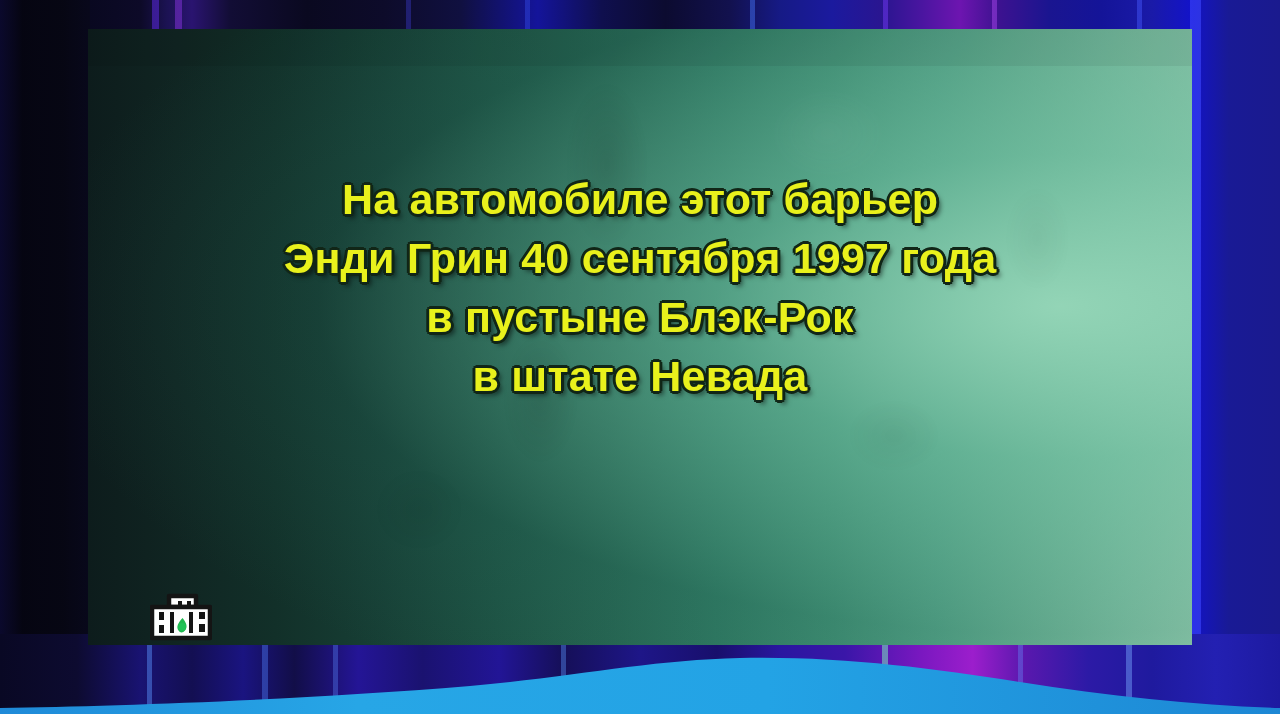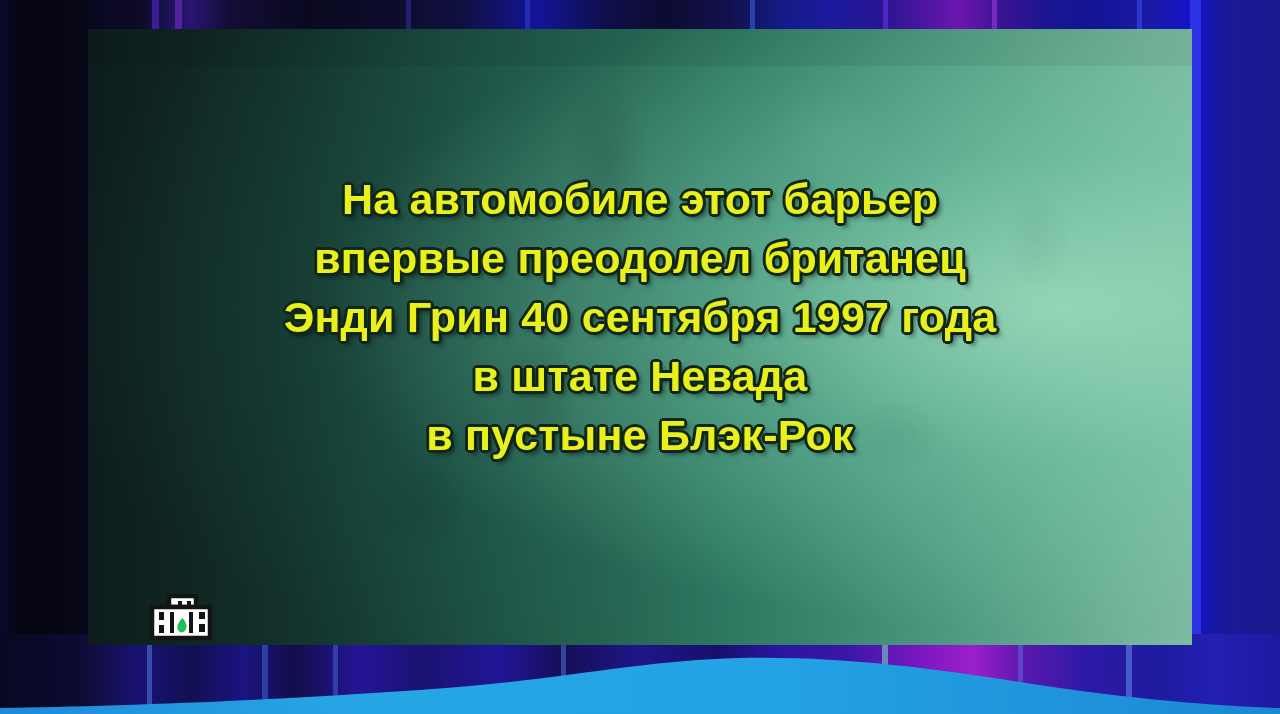--- a/index.html
+++ b/index.html
@@ -223,24 +223,23 @@
     <path d="M 0,80 L 0,74 C 120,72 300,66 470,52 C 580,42 650,26 740,24
              C 840,22 930,34 1020,48 C 1110,62 1200,72 1280,74 L 1280,80 Z" fill="url(#waveGrad)"></path>
   </svg>
 
   <div class="panel">
     <div class="panel-texture"></div>
   </div>
 
   <div class="caption">
     <span class="caption-line">На автомобиле этот барьер</span>
-    <span class="caption-line">впервые преодолел британец</span>
     <span class="caption-line">Энди Грин 40 сентября 1997 года</span>
+    <span class="caption-line">в пустыне Блэк-Рок</span>
     <span class="caption-line">в штате Невада</span>
-    <span class="caption-line">в пустыне Блэк-Рок</span>
   </div>
 
   <svg class="logo" viewBox="0 0 124 100">
 
     <g stroke="#141414" stroke-width="9" stroke-linejoin="round">
 
       <path d="M38,8 H92 V30 H38 Z" fill="#ffffff"></path>
 
       <path d="M4,30 H120 V92 H4 Z" fill="#ffffff"></path>
     </g>

